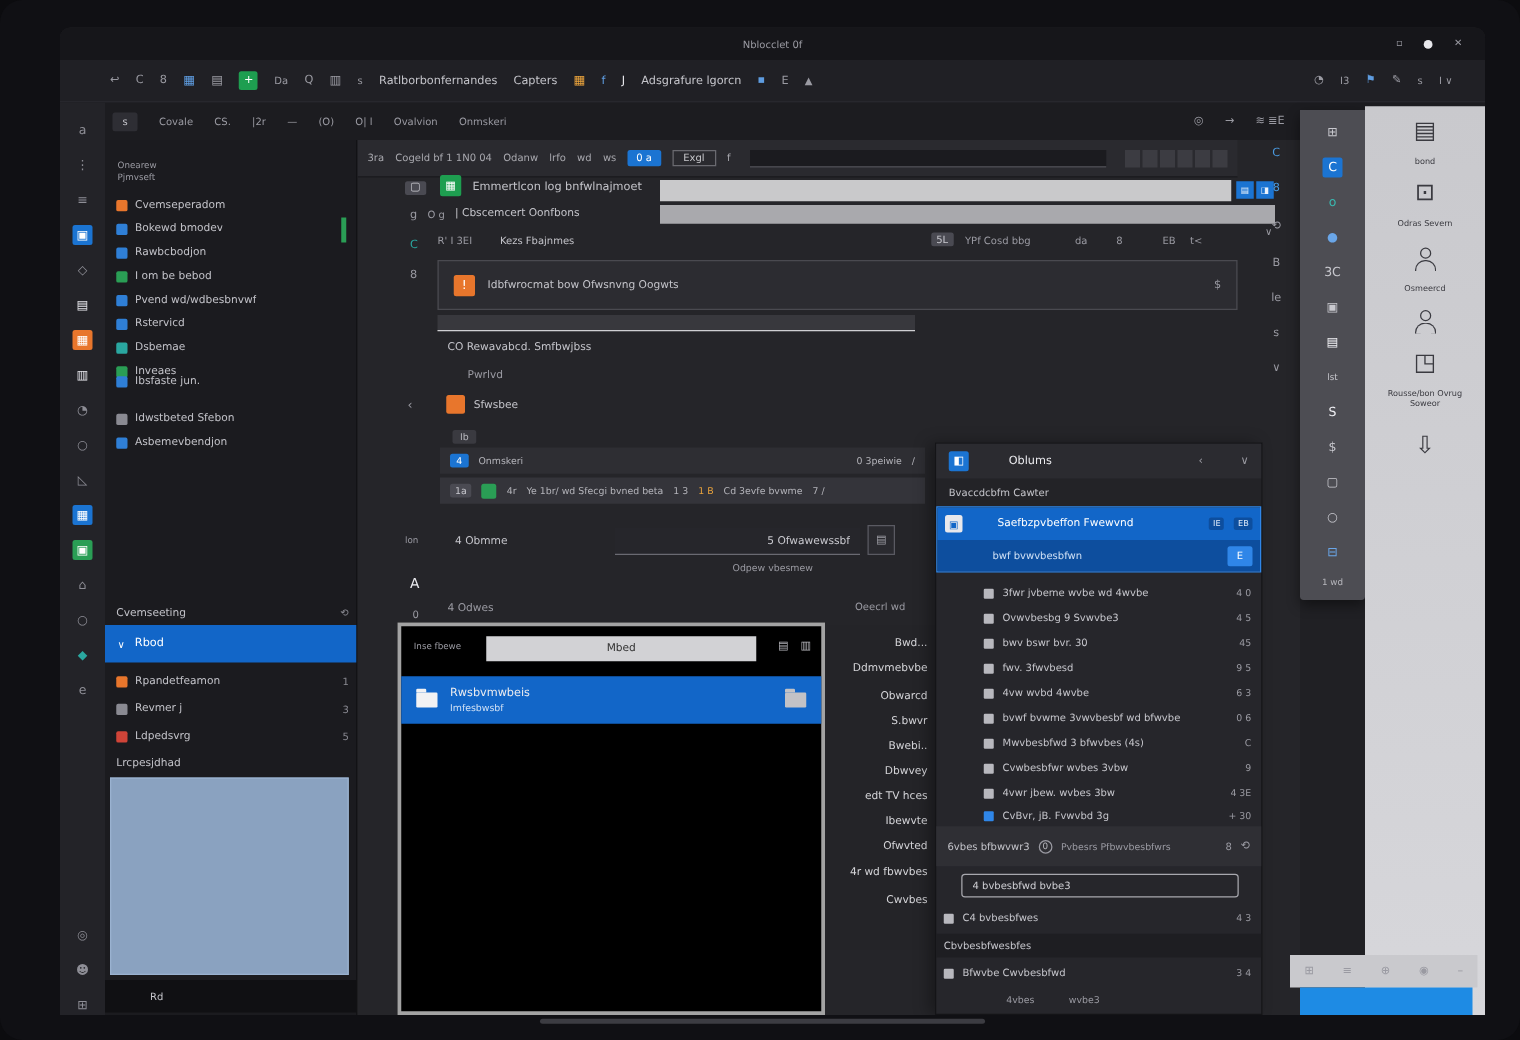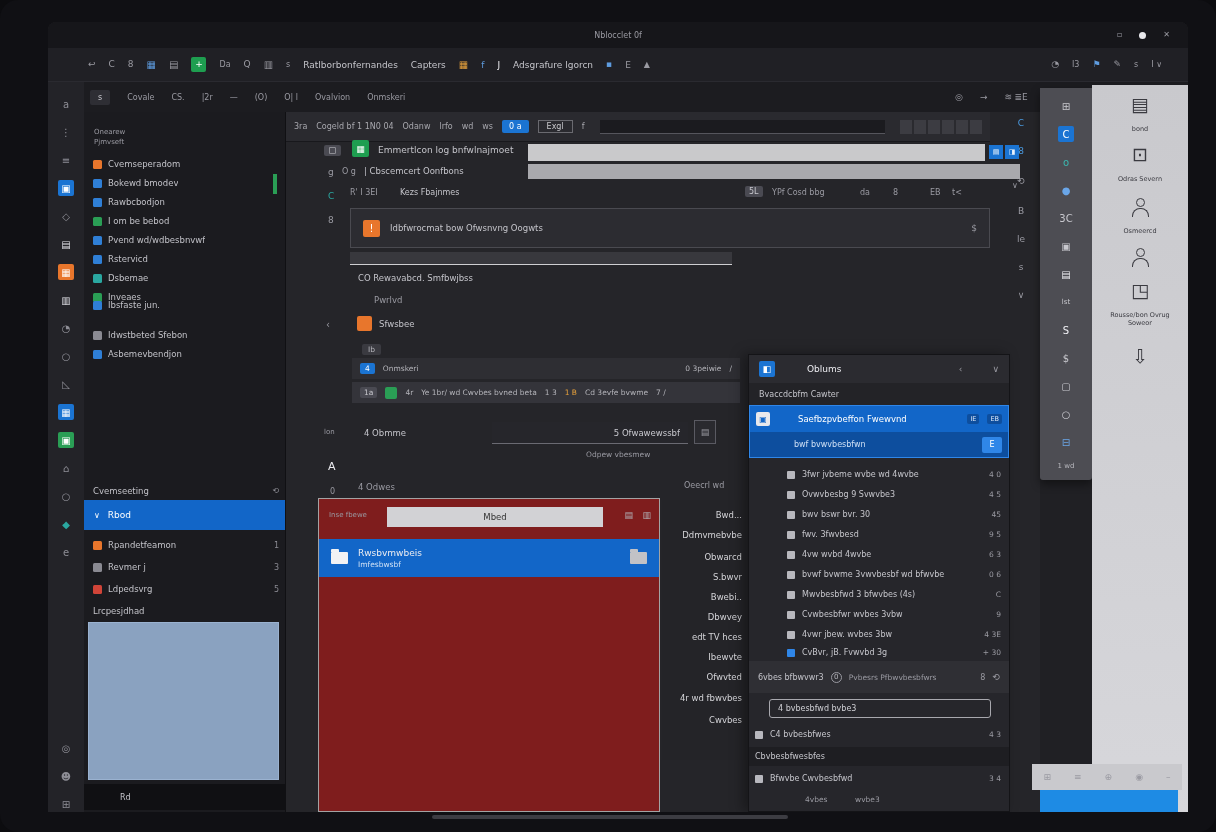--- a/index.html
+++ b/index.html
@@ -56,21 +56,21 @@
   .bbtn{position:absolute;width:14px;height:14px;background:#1b74d2;color:#eaf2fc;font-size:7px;display:flex;align-items:center;justify-content:center}
   .notice{position:absolute;left:64px;top:96px;width:640px;height:40px;background:#2c2c31;border:1px solid #4a4a50;display:flex;align-items:center;gap:10px;padding:0 12px}
   .sep{position:absolute;left:64px;top:140px;width:382px;height:13px;background:#38383d;border-bottom:1px solid #cfcfd2}
   .chip-dk{background:#3a3a40;color:#b8b8be;padding:1px 6px;border-radius:2px}
   .strip{position:absolute;left:66px;width:388px;height:21px;display:flex;align-items:center;gap:8px;padding:0 8px;font-size:7.5px;color:#b4b4ba}
   .numchip{background:#1b74d2;color:#fff;padding:1px 5px;border-radius:2px;font-size:7.5px}
   .tok-g{width:12px;height:12px;background:#2a9e55;border-radius:2px;display:inline-block}
   .tok-gy{background:#4a4a52;color:#c8c8ce;padding:1px 4px;border-radius:2px}
   .finput{position:absolute;left:206px;top:310px;width:196px;height:22px;background:#26262b;border:none;border-bottom:1px solid #6a6a72;color:#c8c8ce;font-size:8.5px;text-align:right;padding-right:8px;font-family:inherit}
   .fbtn{position:absolute;left:408px;top:308px;width:22px;height:24px;border:1px solid #5a5a62;display:flex;align-items:center;justify-content:center;color:#9a9aa2;font-size:9px;background:#2a2a2f}
-  .fwin{position:absolute;left:32px;top:386px;width:342px;height:314px;background:#7f1d1d;border:1px solid #a3a3a3}
+  .fwin{position:absolute;left:32px;top:386px;width:342px;height:314px;background:#000000;border:3px solid #a3a3a3}
   .fw-path{position:absolute;left:68px;top:8px;width:216px;height:20px;background:#d2d2d5;color:#333;font-size:8.5px;display:flex;align-items:center;justify-content:center}
   .fw-sel{position:absolute;left:0;right:0;top:40px;height:38px;background:#1266c8;display:flex;align-items:center;gap:10px;padding:0 12px}
   .folder{width:17px;height:12px;background:#f2f2f4;border-radius:1px;position:relative;flex:none}
   .folder:before{content:"";position:absolute;left:0;top:-3px;width:8px;height:3px;background:inherit;border-radius:1px 1px 0 0}
   .folder.grey{background:#c2c2c6}
   .cmenu{position:absolute;left:376px;top:388px;width:86px;height:260px;background:#242428}
   .cm{position:absolute;right:6px;font-size:8.5px;color:#d4d4d8;white-space:nowrap}
   
   .obl{position:absolute;left:700px;top:332px;width:262px;bottom:0;background:#26262b;border:1px solid #141417;box-shadow:-5px 0 12px rgba(0,0,0,.35)}
   .ob-head{height:28px;background:#2b2b30;display:flex;align-items:center;gap:8px;padding:0 10px}
@@ -347,21 +347,21 @@
     <div class="strip" style="top:246px;background:#2e2e33">
       <span class="numchip">4</span>
       <span class="nw">Onmskeri</span>
       <span class="mlauto nw">0 3peiwie</span>
       <span>∕</span>
     </div>
     <div class="strip" style="top:270px;background:#34343a">
       <span class="tok-gy">1a</span>
       <span class="tok-g"></span>
       <span>4r</span>
-      <span class="nw" style="overflow:hidden">Ye 1br/ wd Cwvbes bvned beta</span>
+      <span class="nw" style="overflow:hidden">Ye 1br/ wd Sfecgi bvned beta</span>
       <span>1 3</span>
       <span style="color:#e8a23c">1 B</span>
       <span class="nw">Cd 3evfe bvwme</span>
       <span>7 /</span>
     </div>
 
     <span class="p t85 txt nw" style="left:78px;top:316px">4 Obmme</span>
     <input class="finput" readonly="" value="5 Ofwawewssbf" style="">
     <span class="p t75 dim nw" style="left:300px;top:338px">Odpew vbesmew</span>
     <span class="fbtn">▤</span>

